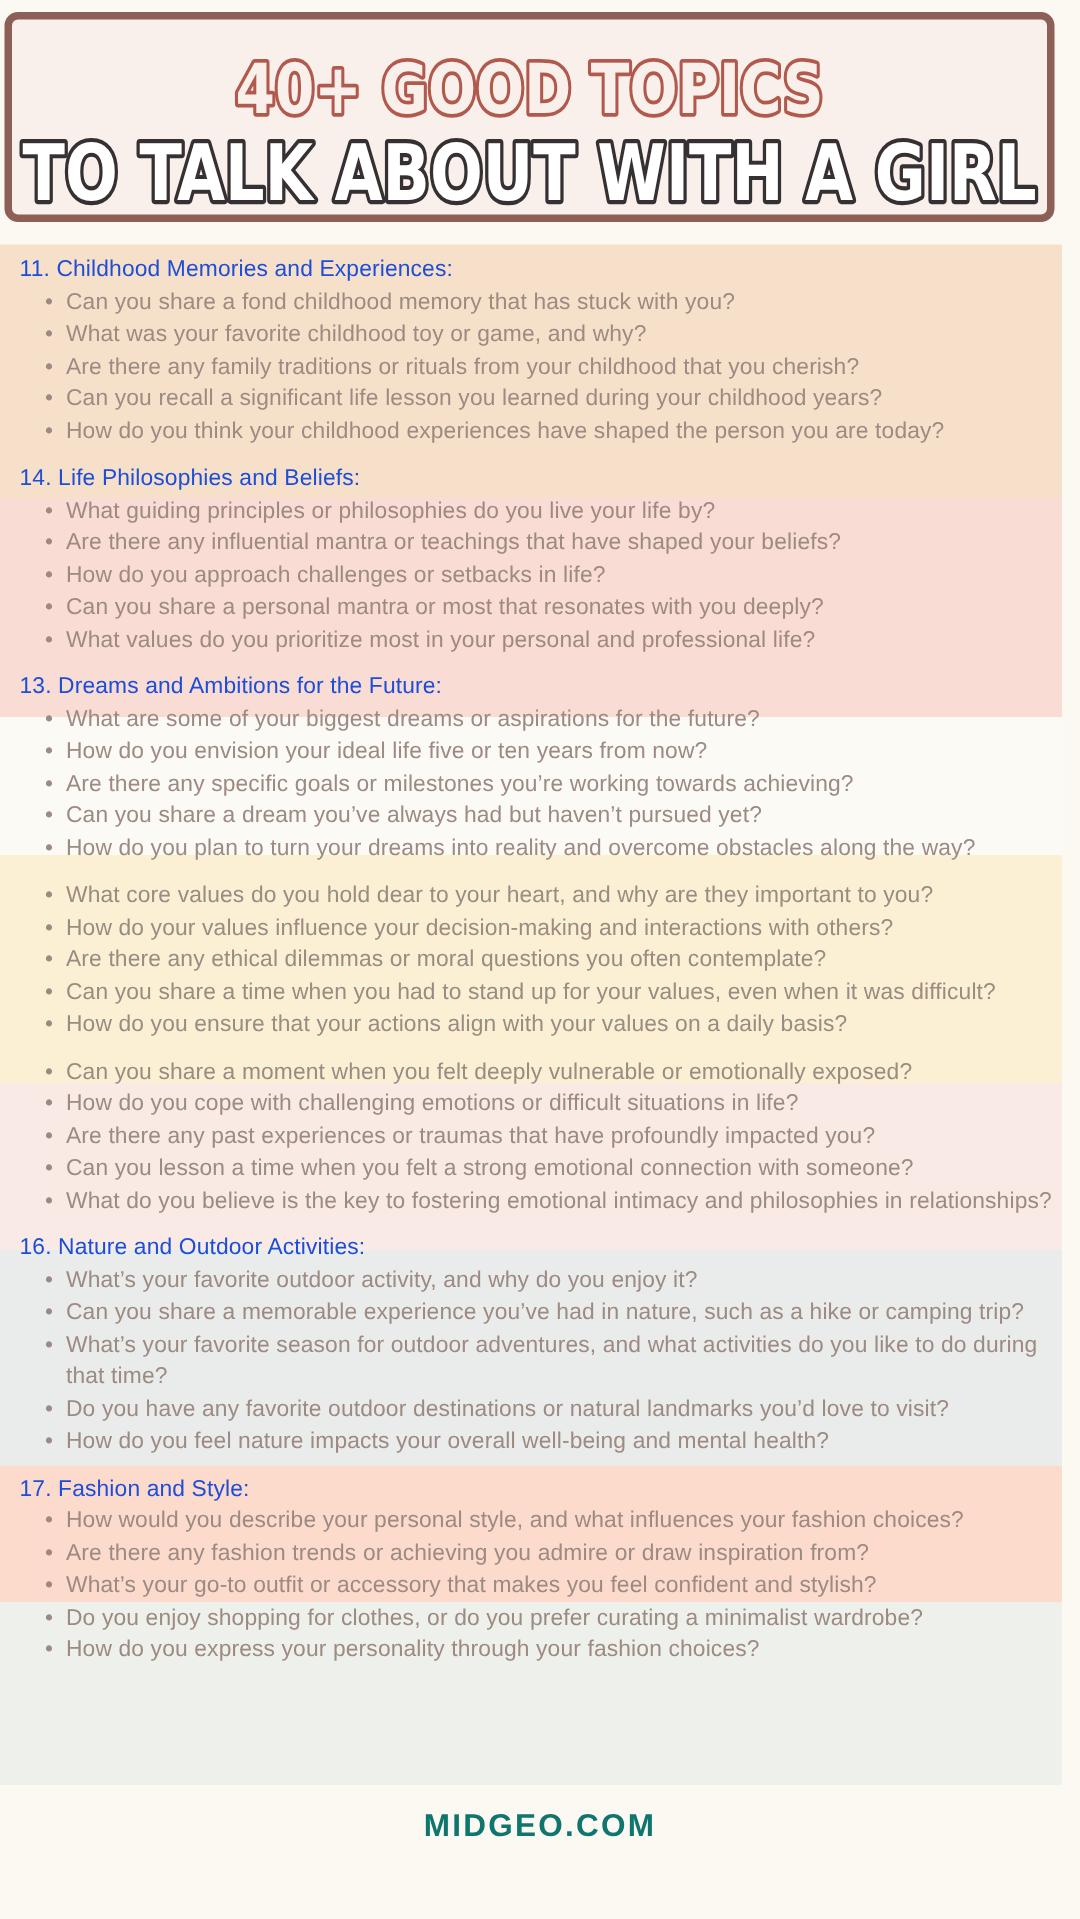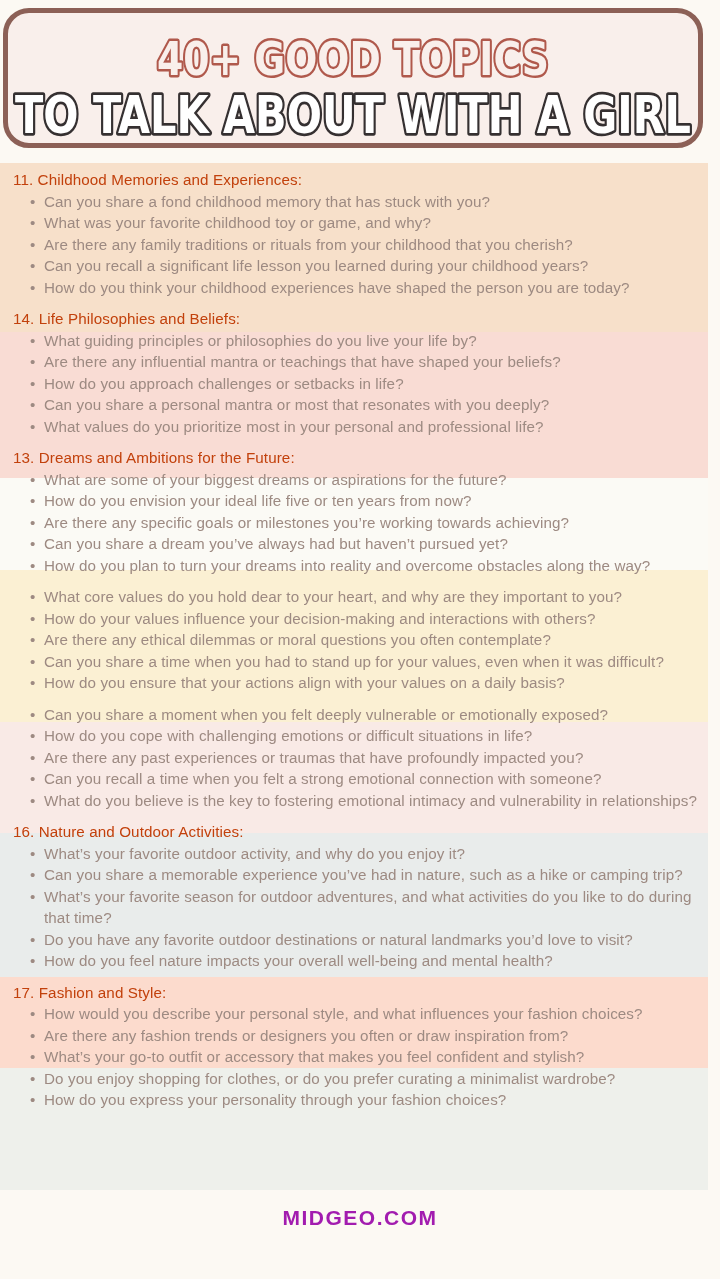--- a/index.html
+++ b/index.html
@@ -7,49 +7,49 @@
     width:720px;height:1279px;
     background:#fcf9f3;
     font-family:"Liberation Sans", sans-serif;
     position:relative;overflow:hidden;
   }
   .header-box{
     position:absolute;left:3px;top:8px;
     width:700px;height:140px;
     background:#f9efeb;
     border:5px solid #8c6056;
-    border-radius:26px;
+    border-radius:9px;
     box-sizing:border-box;
     z-index:3;
   }
   .header-box svg{display:block;}
   .bands{position:absolute;left:0;top:0;width:708px;z-index:1;}
   .band{position:absolute;left:0;width:708px;}
   .content{
     position:absolute;left:0;top:163px;width:708px;
     box-sizing:border-box;
     padding:6px 0 0 13px;
     z-index:2;
     color:#9d8a82;
     font-size:15.2px;
     line-height:21.5px;
     letter-spacing:0.1px;
   }
   .section{margin:0 0 0 0;}
   .section + .section{margin-top:10px;}
-  .section-title{color:#c2410c;}
+  .section-title{color:#1d4ed8;}
   .q-row{display:flex;padding-left:17px;box-sizing:border-box;max-width:695px;}
   .q-dot{width:14px;flex:0 0 14px;color:#9d8a82;}
   .q-text{flex:1;max-width:668px;}
   .footer{
     position:absolute;top:1206px;left:0;width:720px;
     text-align:center;
     font-size:21px;font-weight:bold;
     letter-spacing:1.5px;
-    color:#a21caf;
+    color:#0f766e;
     z-index:2;
   }
 </style>
 </head>
 <body>
 
 <div class="header-box">
   <svg width="690" height="130" viewBox="0 0 690 130">
     <text x="345" y="62" text-anchor="middle" font-family="DejaVu Sans, sans-serif" font-size="46" font-weight="bold" fill="#f9efeb" stroke="#b0594c" stroke-width="5" paint-order="stroke" stroke-linejoin="round" textLength="392" lengthAdjust="spacingAndGlyphs">40+ GOOD TOPICS</text>
     <text x="345" y="120" text-anchor="middle" font-family="DejaVu Sans, sans-serif" font-size="52" font-weight="bold" fill="#ffffff" stroke="#353031" stroke-width="5.5" paint-order="stroke" stroke-linejoin="round" textLength="676" lengthAdjust="spacingAndGlyphs">TO TALK ABOUT WITH A GIRL</text>
@@ -167,25 +167,25 @@
       <div class="q-row">
         <span class="q-dot">•</span>
         <span class="q-text">How do you cope with challenging emotions or difficult situations in life?</span>
       </div>
       <div class="q-row">
         <span class="q-dot">•</span>
         <span class="q-text">Are there any past experiences or traumas that have profoundly impacted you?</span>
       </div>
       <div class="q-row">
         <span class="q-dot">•</span>
-        <span class="q-text">Can you recall a time when you felt a strong emotional connection with someone?</span>
-      </div>
-      <div class="q-row">
-        <span class="q-dot">•</span>
-        <span class="q-text">What do you believe is the key to fostering emotional intimacy and vulnerability in relationships?</span>
+        <span class="q-text">Can you lesson a time when you felt a strong emotional connection with someone?</span>
+      </div>
+      <div class="q-row">
+        <span class="q-dot">•</span>
+        <span class="q-text">What do you believe is the key to fostering emotional intimacy and philosophies in relationships?</span>
       </div>
     </div>
     <div class="section">
       <div class="section-title">16. Nature and Outdoor Activities:</div>
       <div class="q-row">
         <span class="q-dot">•</span>
         <span class="q-text">What’s your favorite outdoor activity, and why do you enjoy it?</span>
       </div>
       <div class="q-row">
         <span class="q-dot">•</span>
@@ -205,21 +205,21 @@
       </div>
     </div>
     <div class="section">
       <div class="section-title">17. Fashion and Style:</div>
       <div class="q-row">
         <span class="q-dot">•</span>
         <span class="q-text">How would you describe your personal style, and what influences your fashion choices?</span>
       </div>
       <div class="q-row">
         <span class="q-dot">•</span>
-        <span class="q-text">Are there any fashion trends or designers you often or draw inspiration from?</span>
+        <span class="q-text">Are there any fashion trends or achieving you admire or draw inspiration from?</span>
       </div>
       <div class="q-row">
         <span class="q-dot">•</span>
         <span class="q-text">What’s your go-to outfit or accessory that makes you feel confident and stylish?</span>
       </div>
       <div class="q-row">
         <span class="q-dot">•</span>
         <span class="q-text">Do you enjoy shopping for clothes, or do you prefer curating a minimalist wardrobe?</span>
       </div>
       <div class="q-row">

